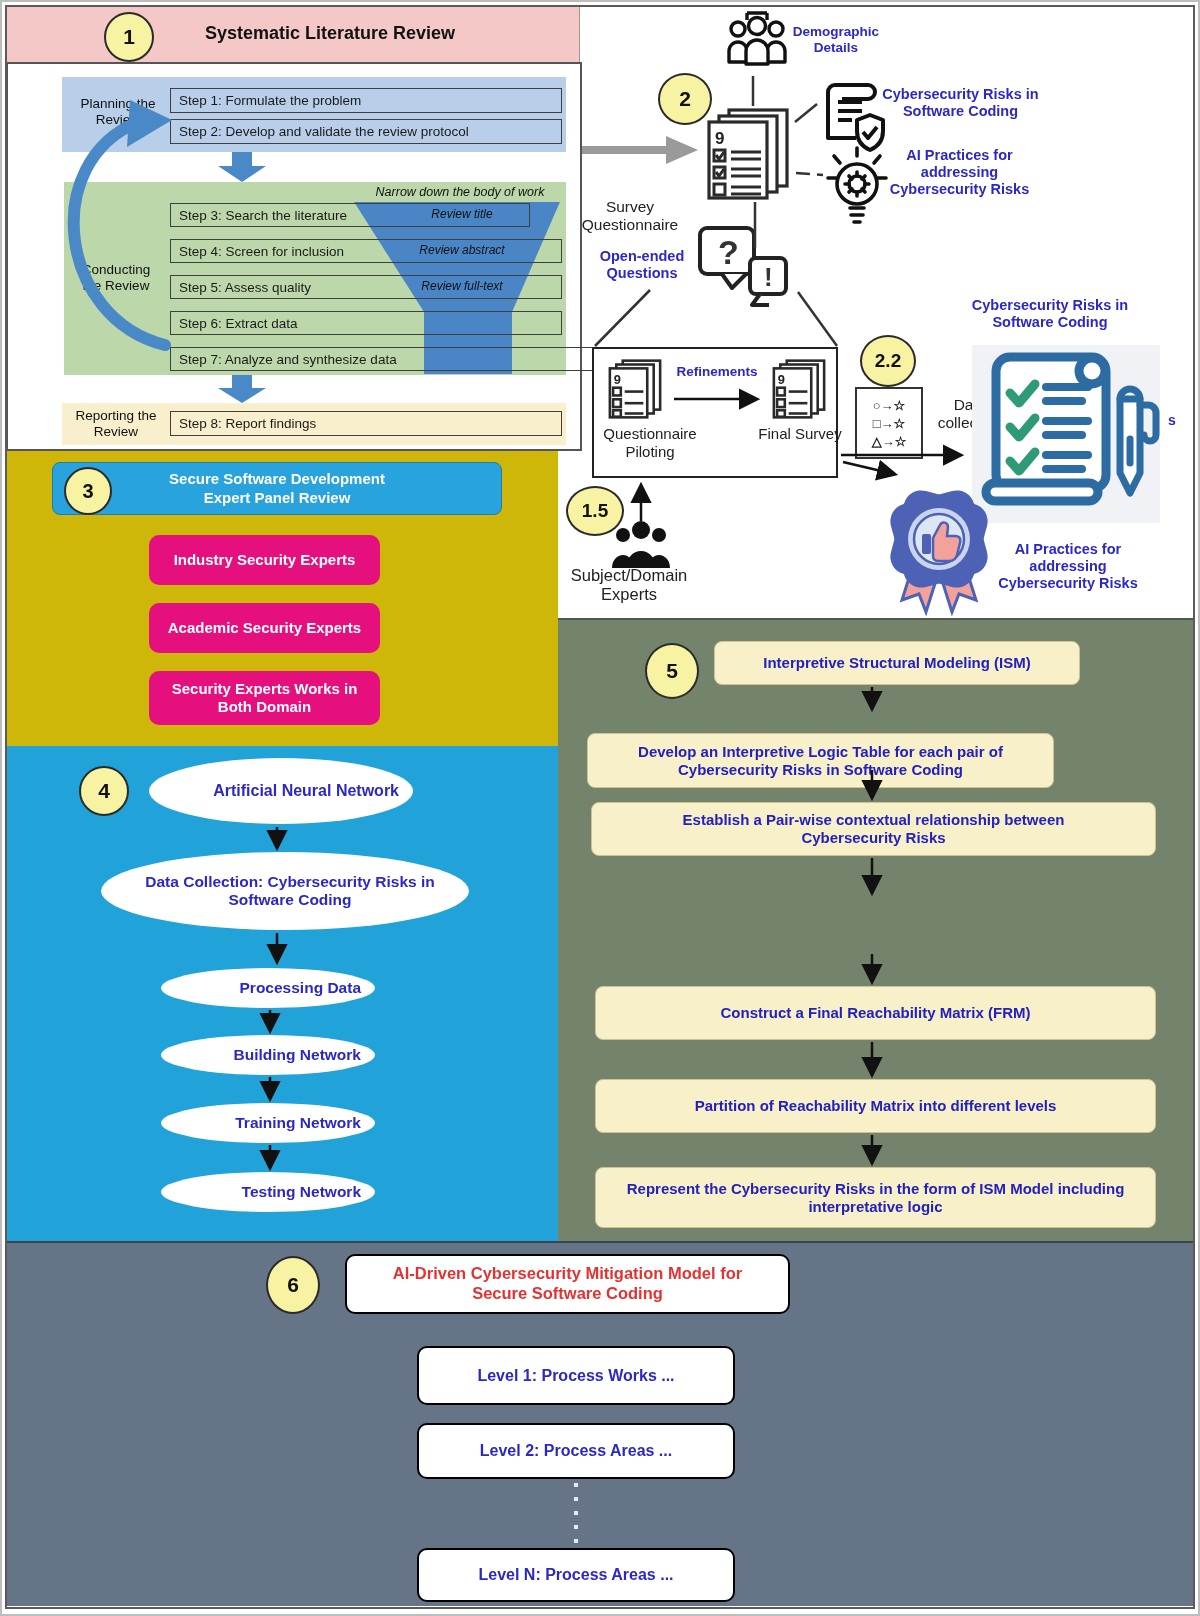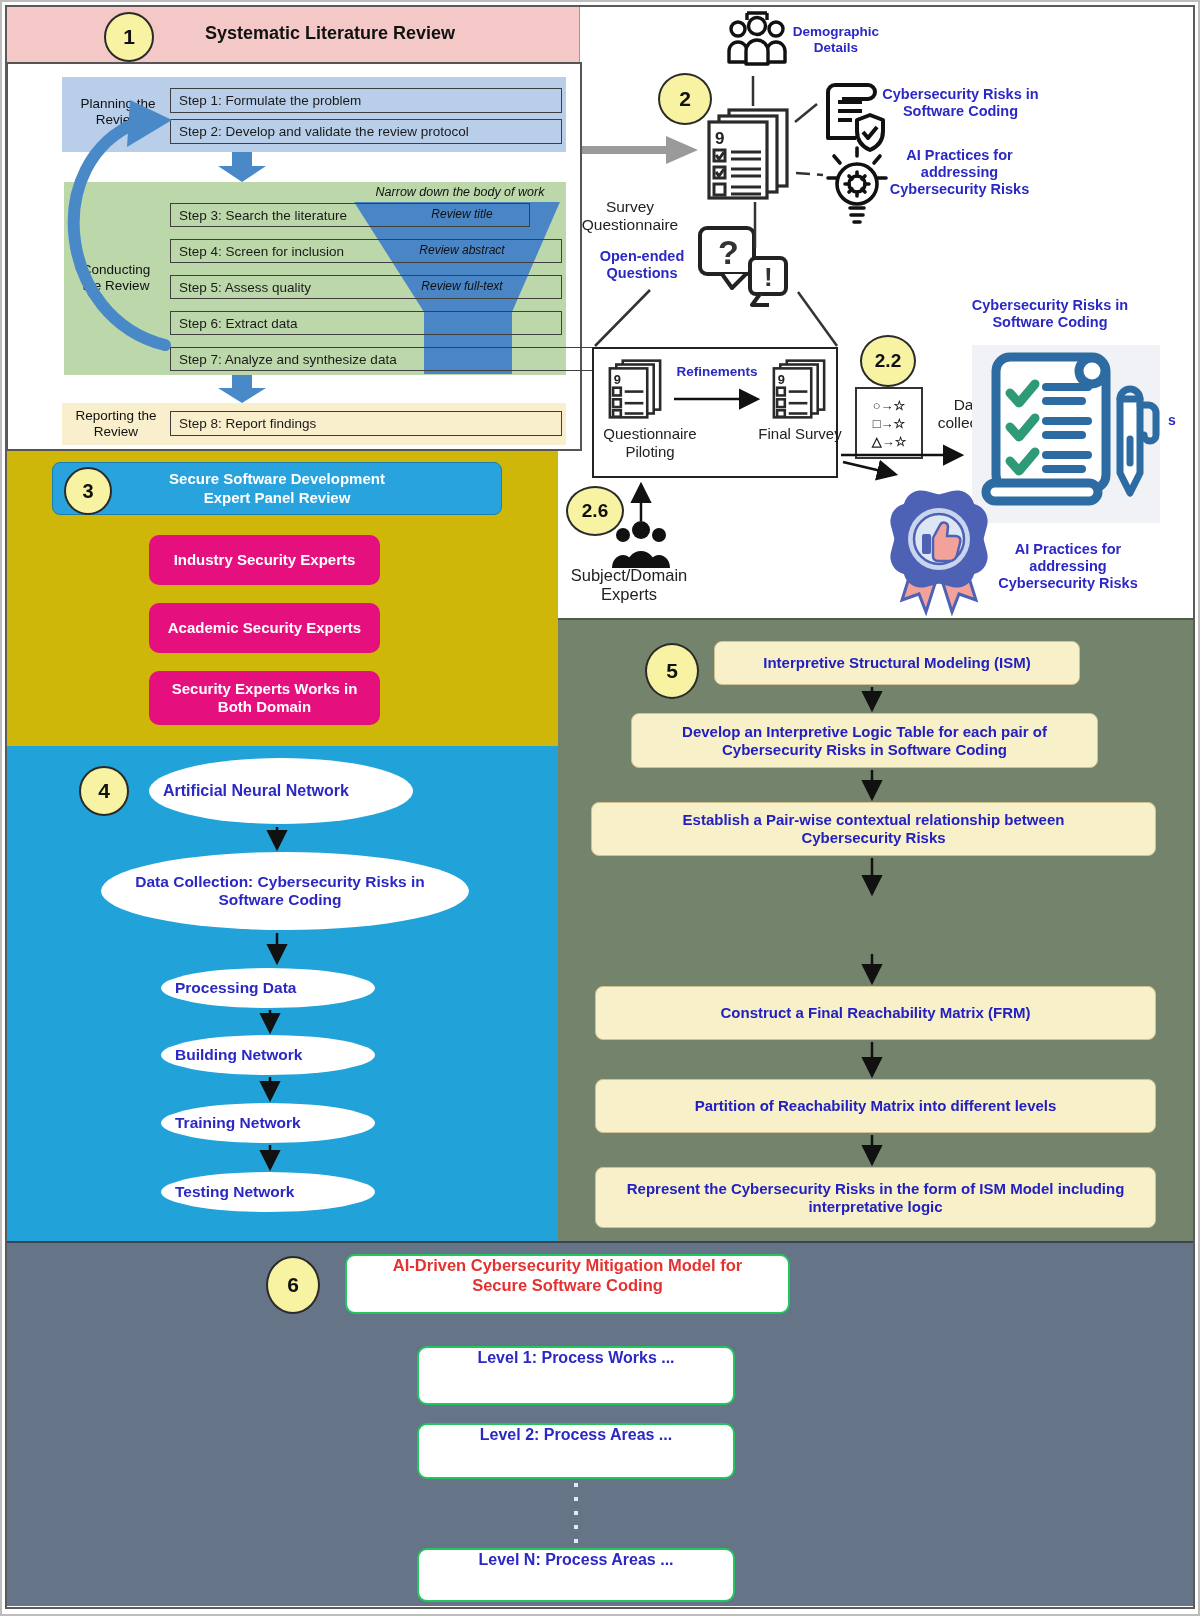--- a/index.html
+++ b/index.html
@@ -12,30 +12,30 @@
   .abs{position:absolute;box-sizing:border-box;}
   .badge{position:absolute;display:flex;align-items:center;justify-content:center;
         background:#f7f3a2;border:2px solid #2a2a2a;border-radius:50%;font-weight:bold;
         color:#111;z-index:16;}
   .step-row{position:absolute;border:1.6px solid #3f3f3f;display:flex;align-items:center;
         padding-left:8px;font-size:13.5px;color:#1a1a1a;z-index:12;box-sizing:border-box;}
   .lbl{position:absolute;z-index:12;line-height:1.18;}
   .ctr{text-align:center;}
   .blue-b{color:#2b28c4;font-weight:bold;}
   .ellipse{position:absolute;background:#fff;border-radius:50%;display:flex;align-items:center;
-        justify-content:flex-start;text-align:center;color:#2b28c4;font-weight:bold;z-index:12;
+        justify-content:flex-end;text-align:center;color:#2b28c4;font-weight:bold;z-index:12;
         line-height:1.15;box-sizing:border-box;padding:0 14px;}
   .cream{position:absolute;background:#f8f0c8;border:1px solid #cfc391;border-radius:8px;
         display:flex;align-items:center;justify-content:center;text-align:center;color:#2220c0;
         font-weight:bold;font-size:15px;z-index:12;padding:2px 12px;box-sizing:border-box;line-height:1.2;}
   .pinkbox{position:absolute;background:#e50f7e;border-radius:10px;display:flex;align-items:center;
         justify-content:center;text-align:center;color:#fff;font-weight:bold;font-size:15px;
         z-index:12;padding:4px 8px;box-sizing:border-box;line-height:1.2;}
-  .whitebox{position:absolute;background:#fff;border:2px solid #22c55e;border-radius:10px;
-        display:flex;align-items:flex-start;justify-content:center;text-align:center;font-weight:bold;
+  .whitebox{position:absolute;background:#fff;border:2px solid #000000;border-radius:10px;
+        display:flex;align-items:center;justify-content:center;text-align:center;font-weight:bold;
         z-index:12;box-sizing:border-box;line-height:1.2;}
   .icon{position:absolute;z-index:13;}
   .overlay{position:absolute;left:0;top:0;z-index:20;pointer-events:none;}
   .funnel{position:absolute;left:352px;top:202px;width:210px;height:172px;background:#4a86c6;
         z-index:11;clip-path:polygon(1% 0,99% 0,76.2% 64%,76.2% 100%,34.3% 100%,34.3% 64%);}
   .italic{font-style:italic;}
 </style>
 </head>
 <body>
 
@@ -225,21 +225,21 @@
         <line x1="29" y1="84" x2="58" y2="84"></line>
           <rect x="11" y="79" width="12" height="10"></rect>
       </g>
     </svg>
   </div>
   <div class="lbl ctr blue-b" style="left:664px;top:364px;width:106px;font-size:13.5px;z-index:13;">Refinements</div>
   <div class="lbl ctr" style="left:592px;top:425px;width:116px;font-size:15px;color:#222;z-index:13;">Questionnaire Piloting</div>
   <div class="lbl ctr" style="left:758px;top:425px;width:84px;font-size:15px;color:#222;z-index:13;">Final Survey</div>
 
   <div class="badge" style="left:566px;top:486px;width:54px;height:46px;font-size:19px;z-index:16;">
-      <span>2.6</span>
+      <span>1.5</span>
     </div>
 
   <div class="icon" style="left:610px;top:518px;">
     <svg width="62" height="52" viewBox="0 0 62 52">
       <g fill="#111">
         <circle cx="13" cy="17" r="7"></circle>
           <path d="M2,50 a11,13 0 0 1 22,0 z"></path>
         <circle cx="49" cy="17" r="7"></circle>
           <path d="M38,50 a11,13 0 0 1 22,0 z"></path>
         <circle cx="31" cy="12" r="9"></circle>
@@ -351,21 +351,21 @@
   <div class="ellipse" style="left:161px;top:1172px;width:214px;height:40px;font-size:15.5px;">
       <span>Testing Network</span>
     </div>
 
   <div class="badge" style="left:645px;top:643px;width:50px;height:52px;font-size:21px;">
       <span>5</span>
     </div>
   <div class="cream" style="left:714px;top:641px;width:366px;height:44px;">
       <span>Interpretive Structural Modeling (ISM)</span>
     </div>
-  <div class="cream" style="left:587px;top:713px;width:467px;height:55px;margin-left:44px;">
+  <div class="cream" style="left:587px;top:733px;width:467px;height:55px;">
       <span>Develop an Interpretive Logic Table for each pair of Cybersecurity Risks in Software Coding</span>
     </div>
   <div class="cream" style="left:591px;top:802px;width:565px;height:54px;">
       <span style="display:inline-block;width:460px;">Establish a Pair-wise contextual relationship between Cybersecurity Risks</span>
     </div>
   <div class="cream" style="left:595px;top:986px;width:561px;height:54px;">
       <span>Construct a Final Reachability Matrix (FRM)</span>
     </div>
   <div class="cream" style="left:595px;top:1079px;width:561px;height:54px;">
       <span>Partition of Reachability Matrix into different levels</span>

